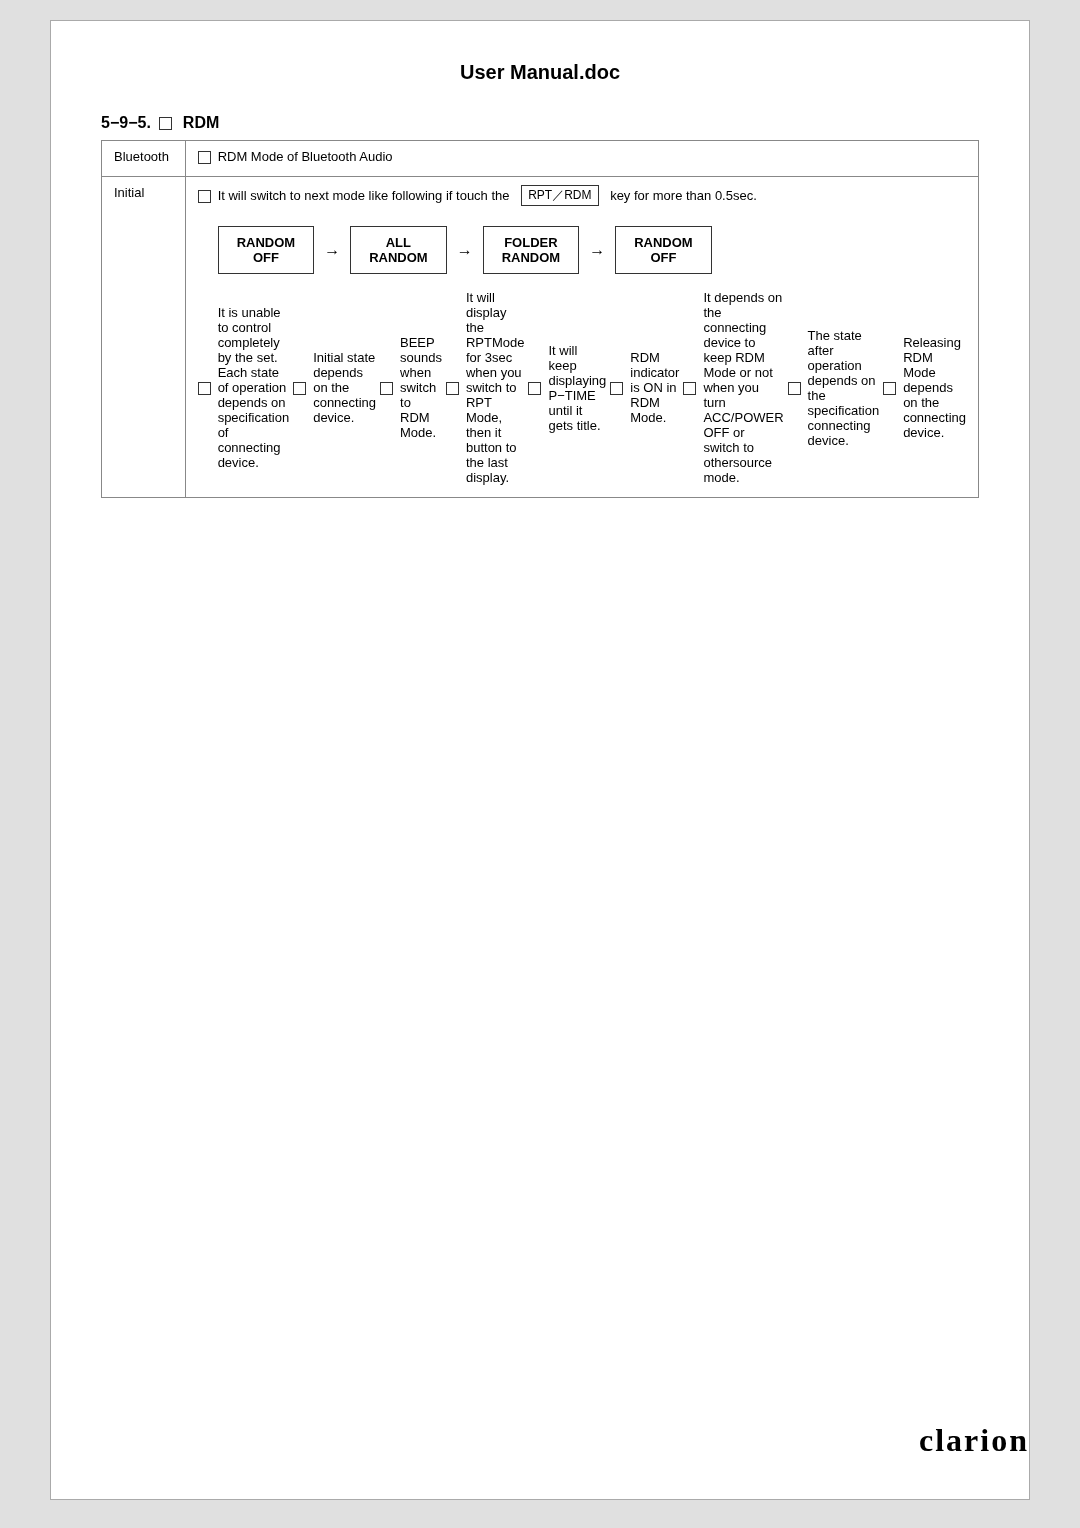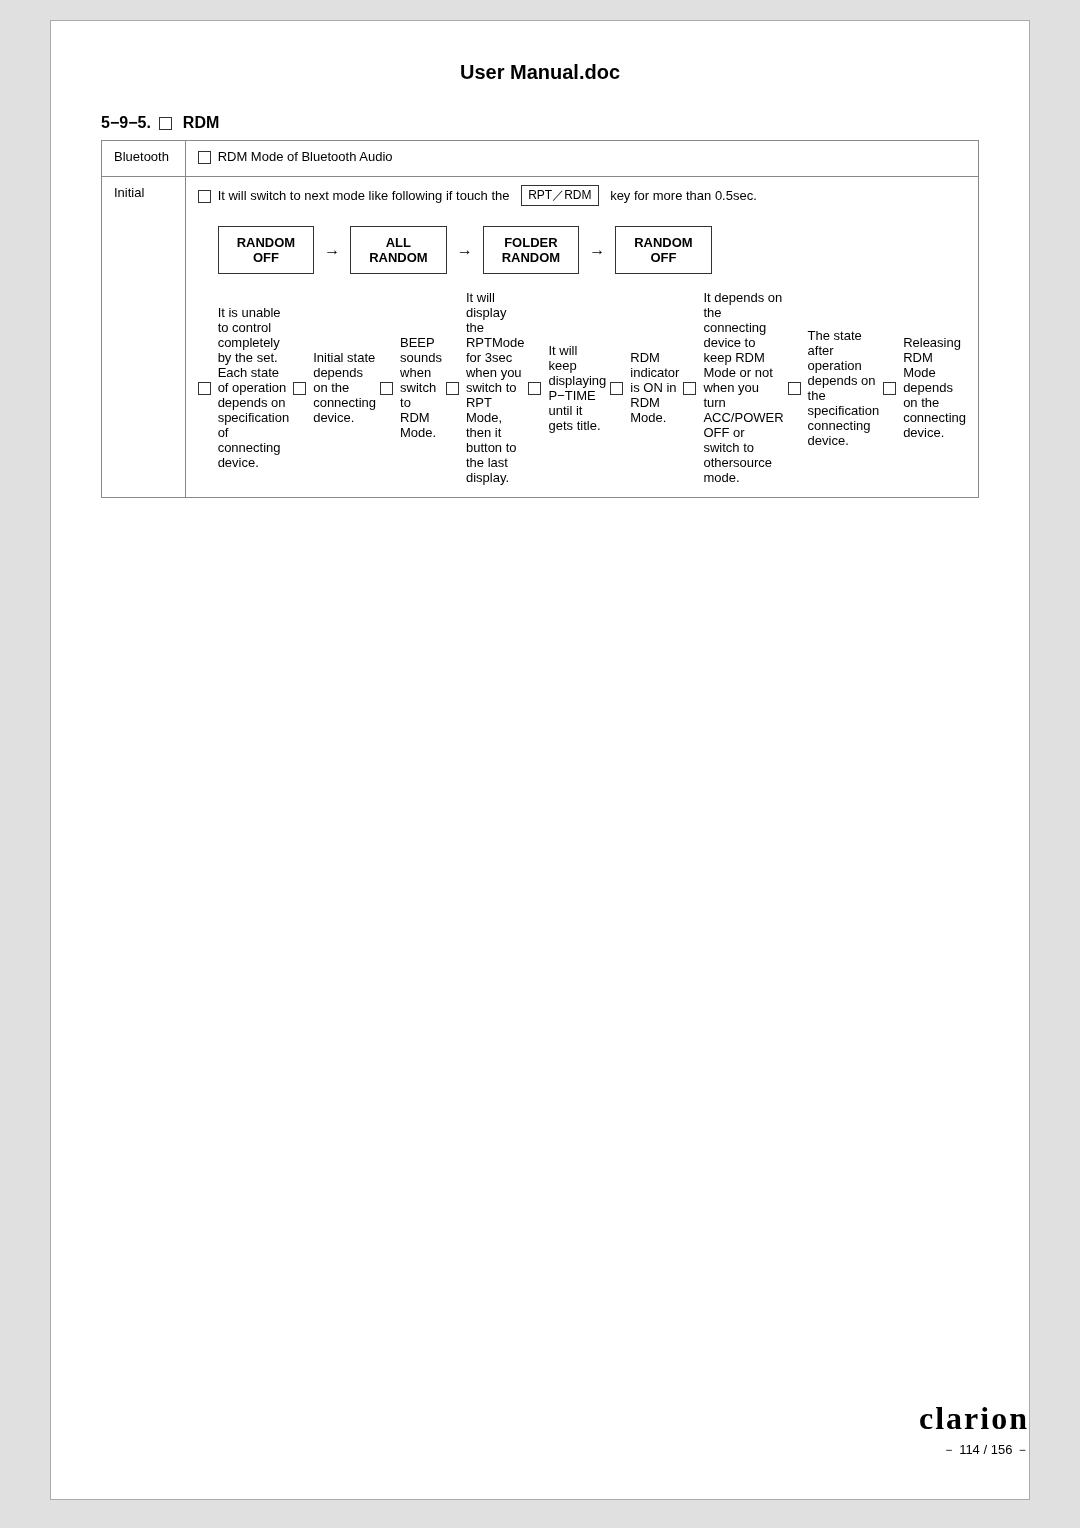--- a/index.html
+++ b/index.html
@@ -222,16 +222,15 @@
           </div>
 
         </div>
       </td>
     </tr>
   </tbody>
     </table>
 
   <div class="brand-footer">
     <div class="brand-name">clarion</div>
-    <div class="page-number">－ 114 / 156 －</div>
   </div>
 
 </div>
 
 </body></html>

